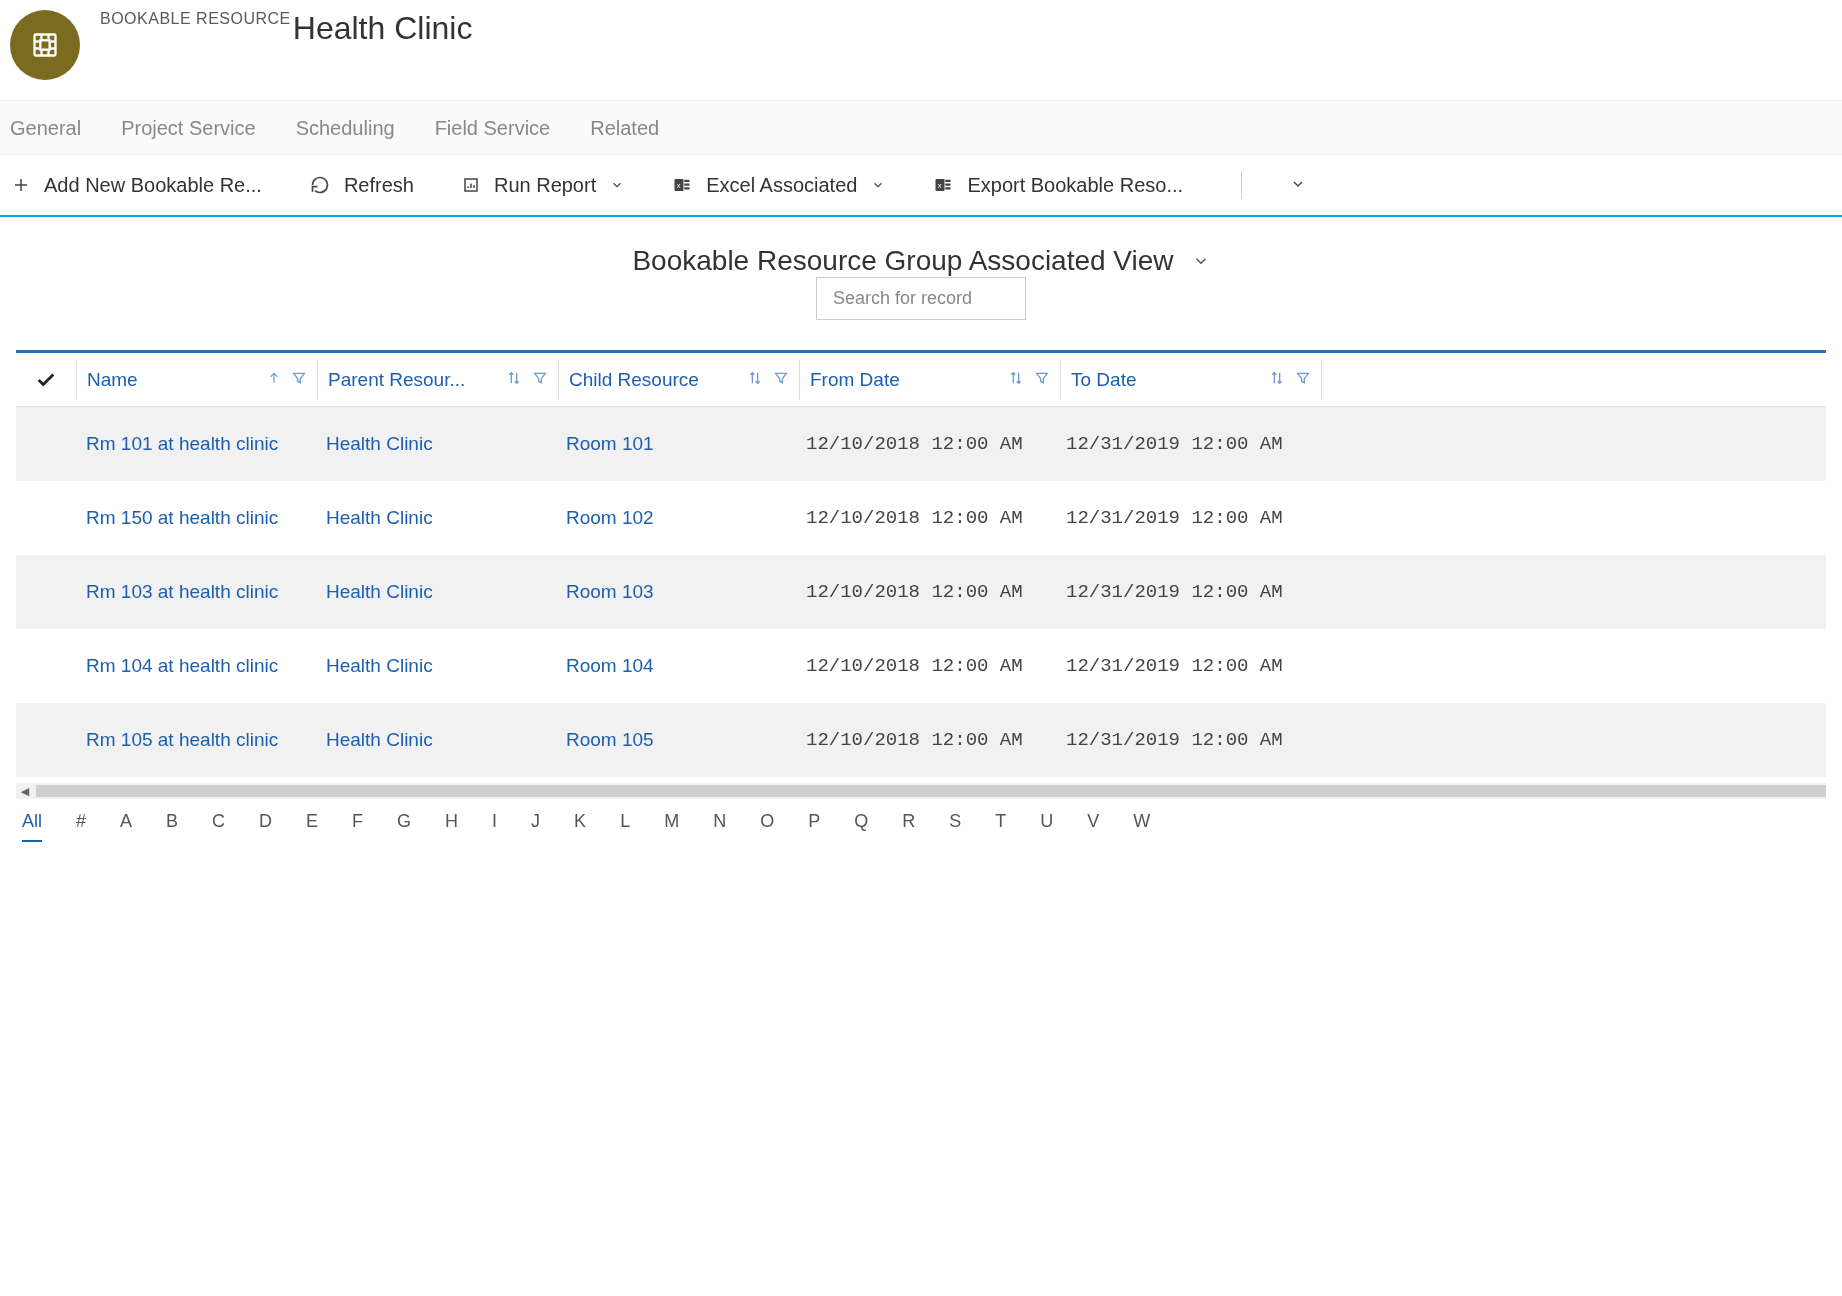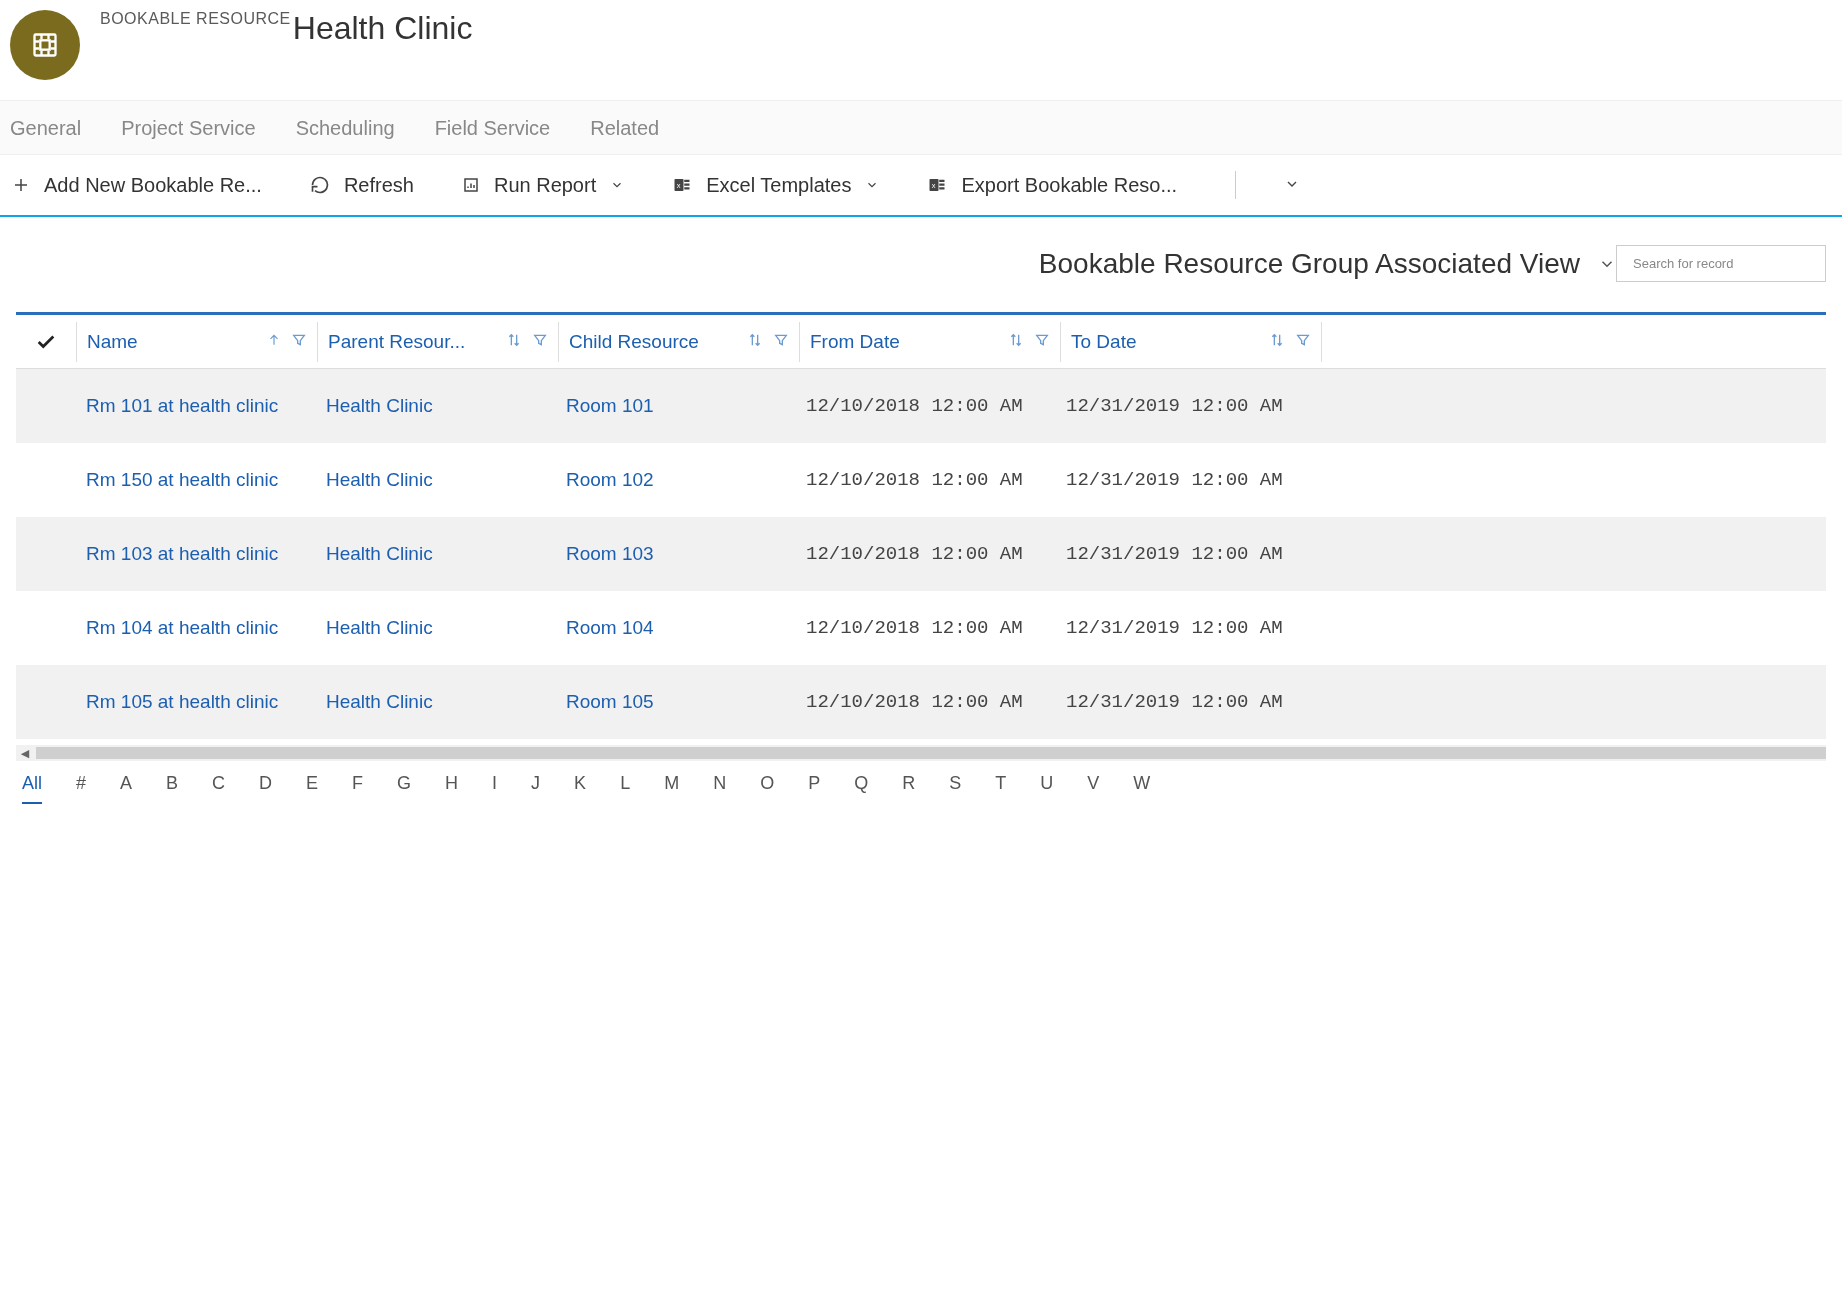--- a/index.html
+++ b/index.html
@@ -83,35 +83,36 @@
   }
   .toolbar-sep {
     width: 1px;
     height: 28px;
     background: #ccc;
     margin-left: 10px;
   }
   .view-row {
     display: flex;
     align-items: center;
-    justify-content: flex-end;
+    justify-content: space-between;
     padding: 28px 16px 20px 16px;
+    flex-direction: column;
   }
   .view-title-group {
     display: flex;
     align-items: center;
     gap: 18px;
     font-size: 28px;
     color: #333;
     cursor: pointer;
   }
   .search-box {
     border: 1px solid #ccc;
     padding: 10px 16px;
-    font-size: 13px;
+    font-size: 18px;
     color: #888;
     width: 210px;
     overflow: hidden;
     white-space: nowrap;
   }
   .grid-wrap {
     margin: 10px 16px 0 16px;
     border-top: 3px solid #2a6ebb;
   }
   .grid-header {
@@ -259,21 +260,21 @@
   <div class="toolbar-item">
     <span class="toolbar-icon">
       <svg width="20" height="18" viewBox="0 0 24 24" fill="#444">
           <rect x="2" y="4" width="12" height="16" rx="1"></rect>
           <text x="5" y="16" font-size="10" fill="#fff">x</text>
           <rect x="15" y="5" width="7" height="3" fill="#444"></rect>
           <rect x="15" y="10" width="7" height="3" fill="#444"></rect>
           <rect x="15" y="15" width="7" height="3" fill="#444"></rect>
         </svg>
     </span>
-    <span>Excel Templates</span>
+    <span>Excel Associated</span>
     <span>
       <svg width="14" height="14" viewBox="0 0 24 24" fill="none" stroke="#444" stroke-width="2">
           <path d="M6 9l6 6 6-6"></path>
         </svg>
     </span>
   </div>
   <div class="toolbar-item">
     <span class="toolbar-icon">
       <svg width="20" height="18" viewBox="0 0 24 24" fill="#444">
           <rect x="2" y="4" width="12" height="16" rx="1"></rect>

